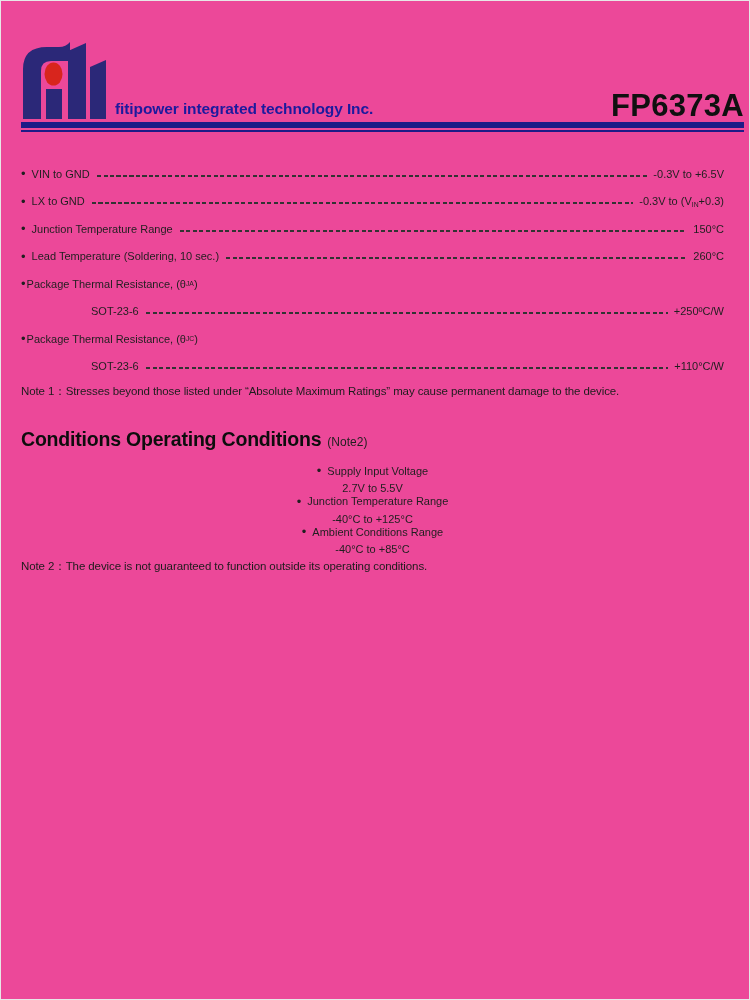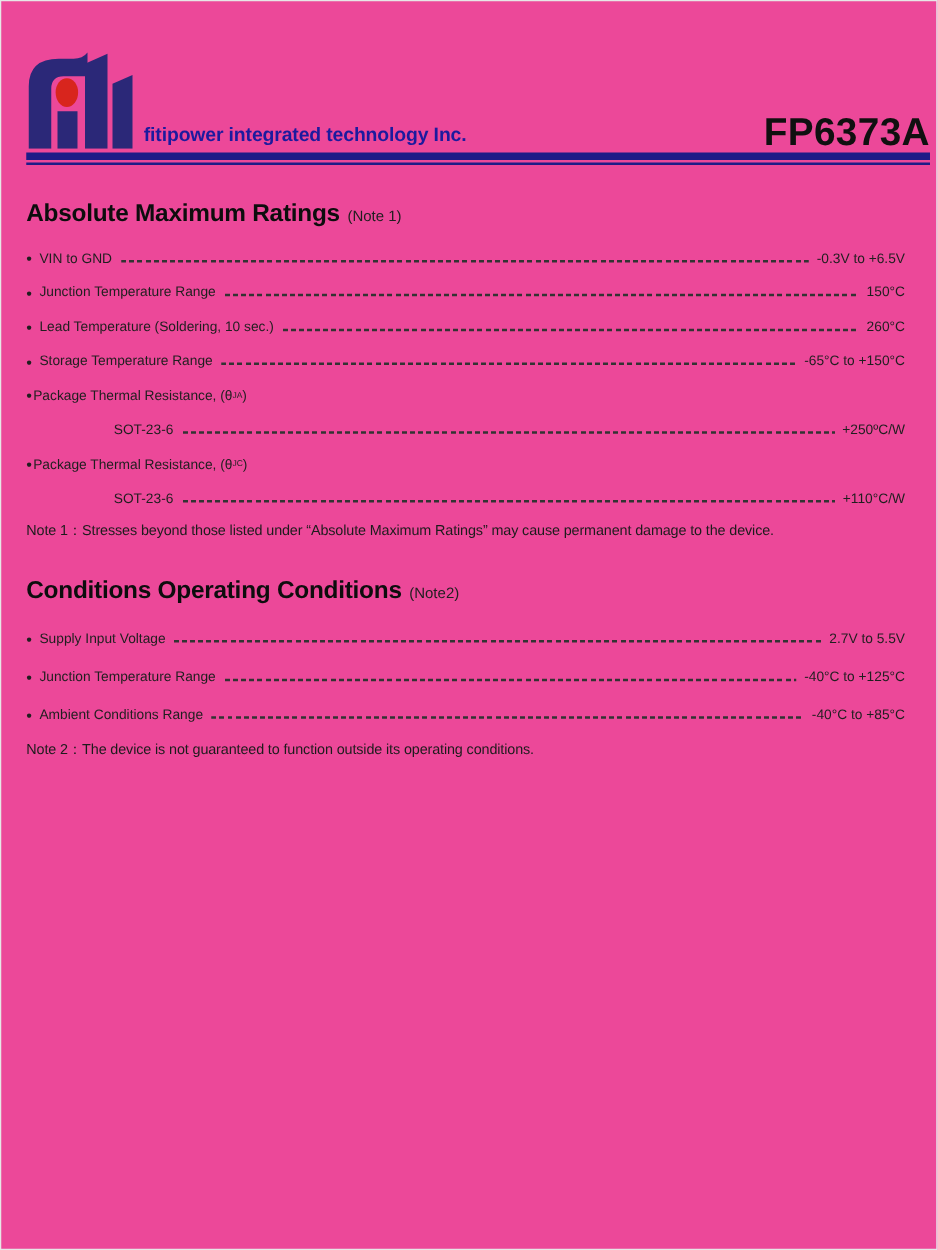--- a/index.html
+++ b/index.html
@@ -34,21 +34,21 @@
     font-size:19.5px; font-weight:bold; color:#0d0d0d; letter-spacing:-0.2px;
   }
   .note-ref { font-size:12px; font-weight:normal; color:#1f1f1f; margin-left:6px; }
 
   .rows { margin-top:10px; }
   .section-roc .rows { margin-top:12px; }
   .row {
     display:flex; align-items:center; height:27.5px;
     font-size:11px; color:#1f1f1f;
   }
-  .section-roc .row { height:30.5px; }
+  .section-roc .row { height:30.5px;flex-direction:column; }
   .row .label { white-space:nowrap; display:flex; align-items:center; }
   .row.bulleted .label::before { content:"\2022"; margin-right:6px; font-size:13px; }
   .row.tight-bullet .label::before { content:"\2022"; margin-right:1px; font-size:13px; }
   .row.indent { padding-left:70px; }
   .leader {
     flex:1; height:2px; margin:4px 6px 0 7px; min-width:30px;
     background:repeating-linear-gradient(90deg,#333 0 4px,transparent 4px 6.5px);
   }
   .value { white-space:nowrap; }
   sub { font-size:0.62em; vertical-align:-0.28em; }
@@ -72,51 +72,47 @@
       <div class="company">fitipower integrated technology Inc.</div>
       <div class="part-number">FP6373A</div>
     </div>
     <div class="rules">
       <div class="rule-thick"></div>
       <div class="rule-thin"></div>
     </div>
   </div>
 
   <div class="section section-amr">
-    <div class="section-title-row">
-      <span class="section-title">Absolute Maximum Ratings</span>
-      <span class="note-ref">(Note 1)</span>
-    </div>
     <div class="rows">
 
       <div class="row bulleted">
         <span class="label">VIN to GND</span>
         <span class="leader"></span>
         <span class="value">-0.3V to +6.5V</span>
       </div>
 
+      <div class="row bulleted">
+        <span class="label">LX to GND</span>
+        <span class="leader"></span>
+        <span class="value">-0.3V to (V<sub>IN</sub>+0.3)</span>
+      </div>
 
 
       <div class="row bulleted">
         <span class="label">Junction Temperature Range</span>
         <span class="leader"></span>
         <span class="value">150°C</span>
       </div>
 
       <div class="row bulleted">
         <span class="label">Lead Temperature (Soldering, 10 sec.)</span>
         <span class="leader"></span>
         <span class="value">260°C</span>
       </div>
 
-      <div class="row bulleted">
-        <span class="label">Storage Temperature Range</span>
-        <span class="leader"></span>
-        <span class="value">-65°C to +150°C</span>
-      </div>
 
       <div class="row tight-bullet">
         <span class="label">Package Thermal Resistance, (θ<sub>JA</sub>)</span>
       </div>
 
       <div class="row indent">
         <span class="label">SOT-23-6</span>
         <span class="leader"></span>
         <span class="value">+250ºC/W</span>
       </div>

